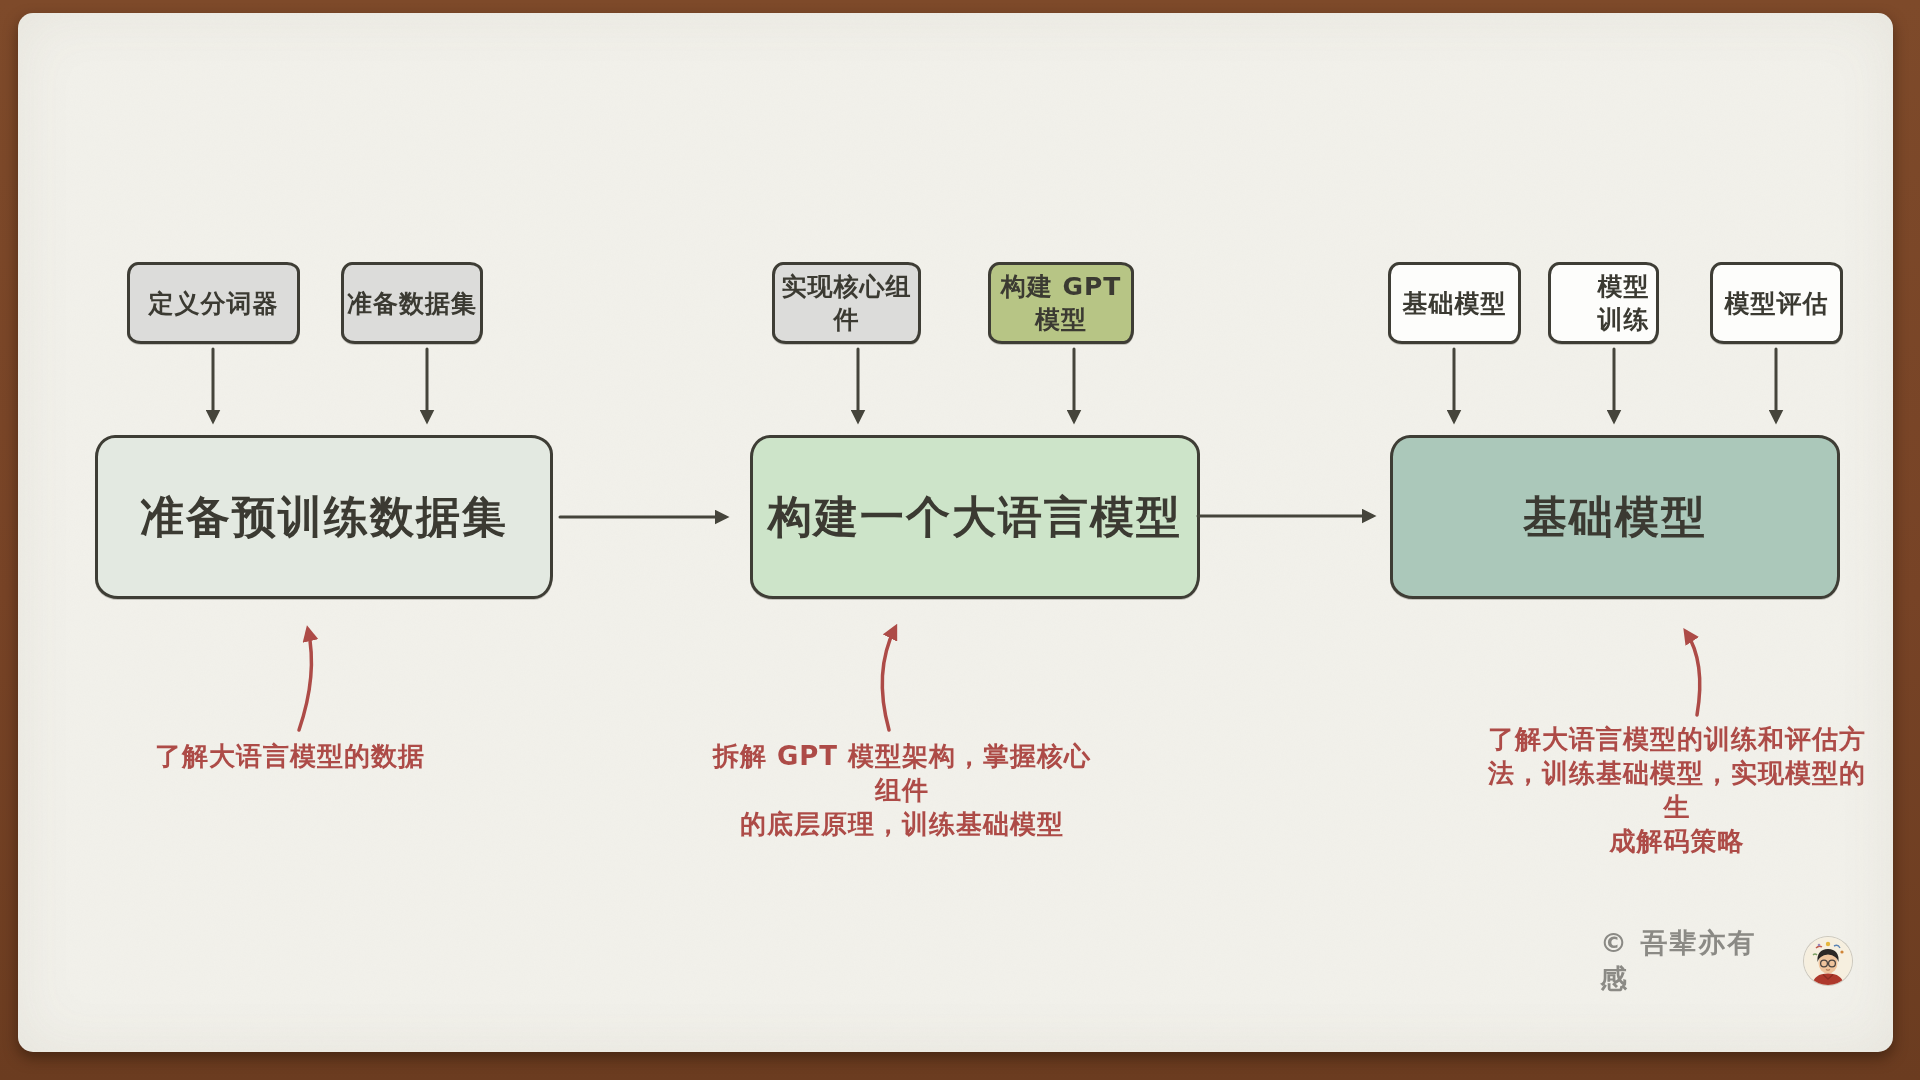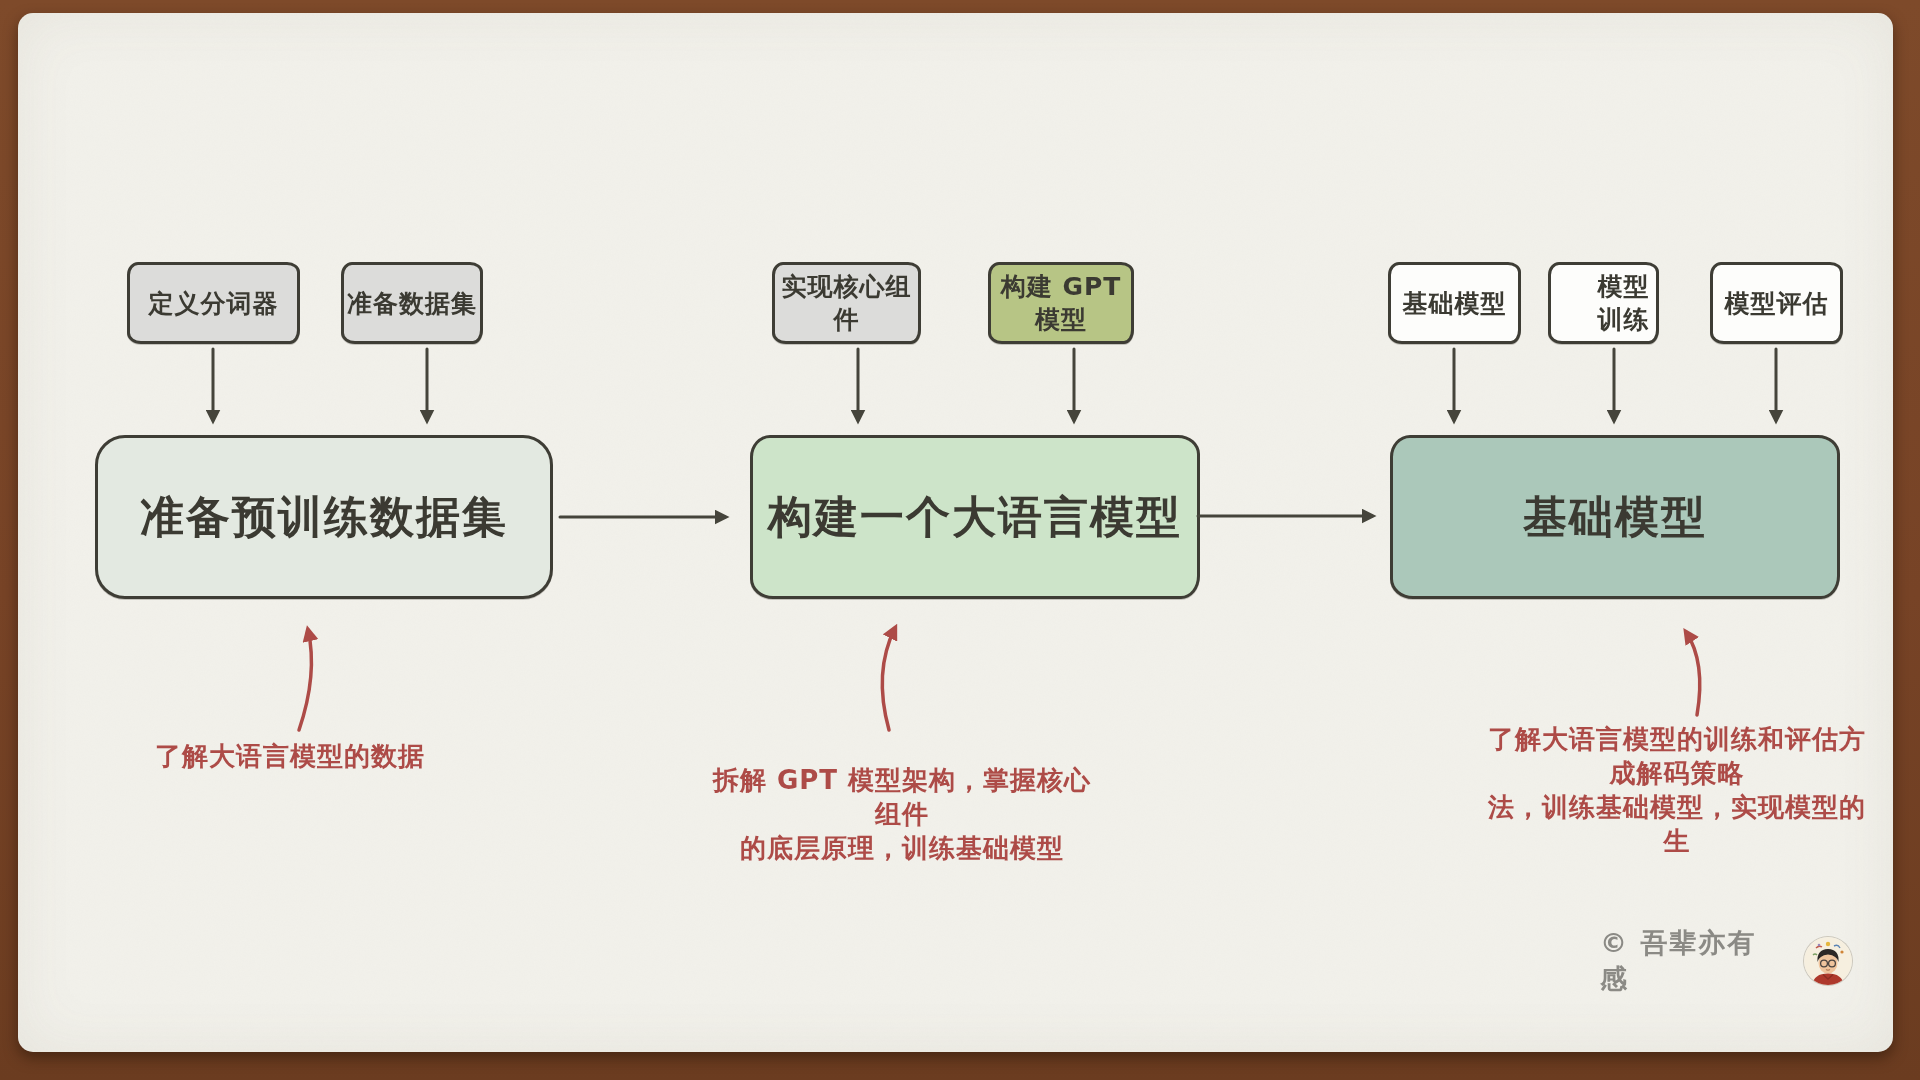--- a/index.html
+++ b/index.html
@@ -80,21 +80,21 @@
 <div class="node small fill-white" style="left:1388px;top:262px;width:133px;">
     <span>基础模型</span>
   </div>
 <div class="node small fill-white" style="left:1548px;top:262px;width:111px;padding-left:40px;">
     <span>模型训练</span>
   </div>
 <div class="node small fill-white" style="left:1710px;top:262px;width:133px;">
     <span>模型评估</span>
   </div>
 
-<div class="node stage fill-stage1" style="left:95px;width:458px;border-radius:30px;">
+<div class="node stage fill-stage1" style="left:95px;width:458px;">
     <span>准备预训练数据集</span>
   </div>
 <div class="node stage fill-stage2" style="left:750px;width:450px;">
     <span>构建一个大语言模型</span>
   </div>
 <div class="node stage fill-stage3" style="left:1390px;width:450px;">
     <span>基础模型</span>
   </div>
 
 <svg class="arrows" width="1920" height="1080" viewBox="0 0 1920 1080" xmlns="http://www.w3.org/2000/svg">
@@ -120,28 +120,28 @@
   <g stroke="var(--red,#ad4b47)" stroke-width="3.5" fill="none" stroke-linecap="round">
     <path d="M299,730 Q318,674 308,630" marker-end="url(#ahRed)"></path>
     <path d="M889,730 Q873,672 895,628" marker-end="url(#ahRed)"></path>
     <path d="M1697,715 Q1706,662 1686,632" marker-end="url(#ahRed)"></path>
   </g>
 </svg>
 
 <div class="note" style="left:90px;top:739px;width:400px;">
   <div>了解大语言模型的数据</div>
 </div>
-<div class="note" style="left:702px;top:739px;width:400px;margin-top:24px;">
+<div class="note" style="left:702px;top:739px;width:400px;">
   <div>拆解 GPT 模型架构，掌握核心组件</div>
   <div>的底层原理，训练基础模型</div>
 </div>
 <div class="note" style="left:1477px;top:722px;width:400px;">
   <div>了解大语言模型的训练和评估方</div>
+  <div>法，训练基础模型，实现模型的生</div>
   <div>成解码策略</div>
-  <div>法，训练基础模型，实现模型的生</div>
 </div>
 
 <div class="footer">
   <span class="credit">© 吾辈亦有感</span>
   <span class="avatar">
     <svg width="48" height="48" viewBox="0 0 48 48" xmlns="http://www.w3.org/2000/svg">
       <circle cx="24" cy="24" r="24" fill="#f6efdf"></circle>
 
       <circle cx="24" cy="7" r="2.2" fill="#e6b63c"></circle>
       <path d="M12,11 q3,-3 6,-1" stroke="#c2574a" stroke-width="1.4" fill="none"></path>

